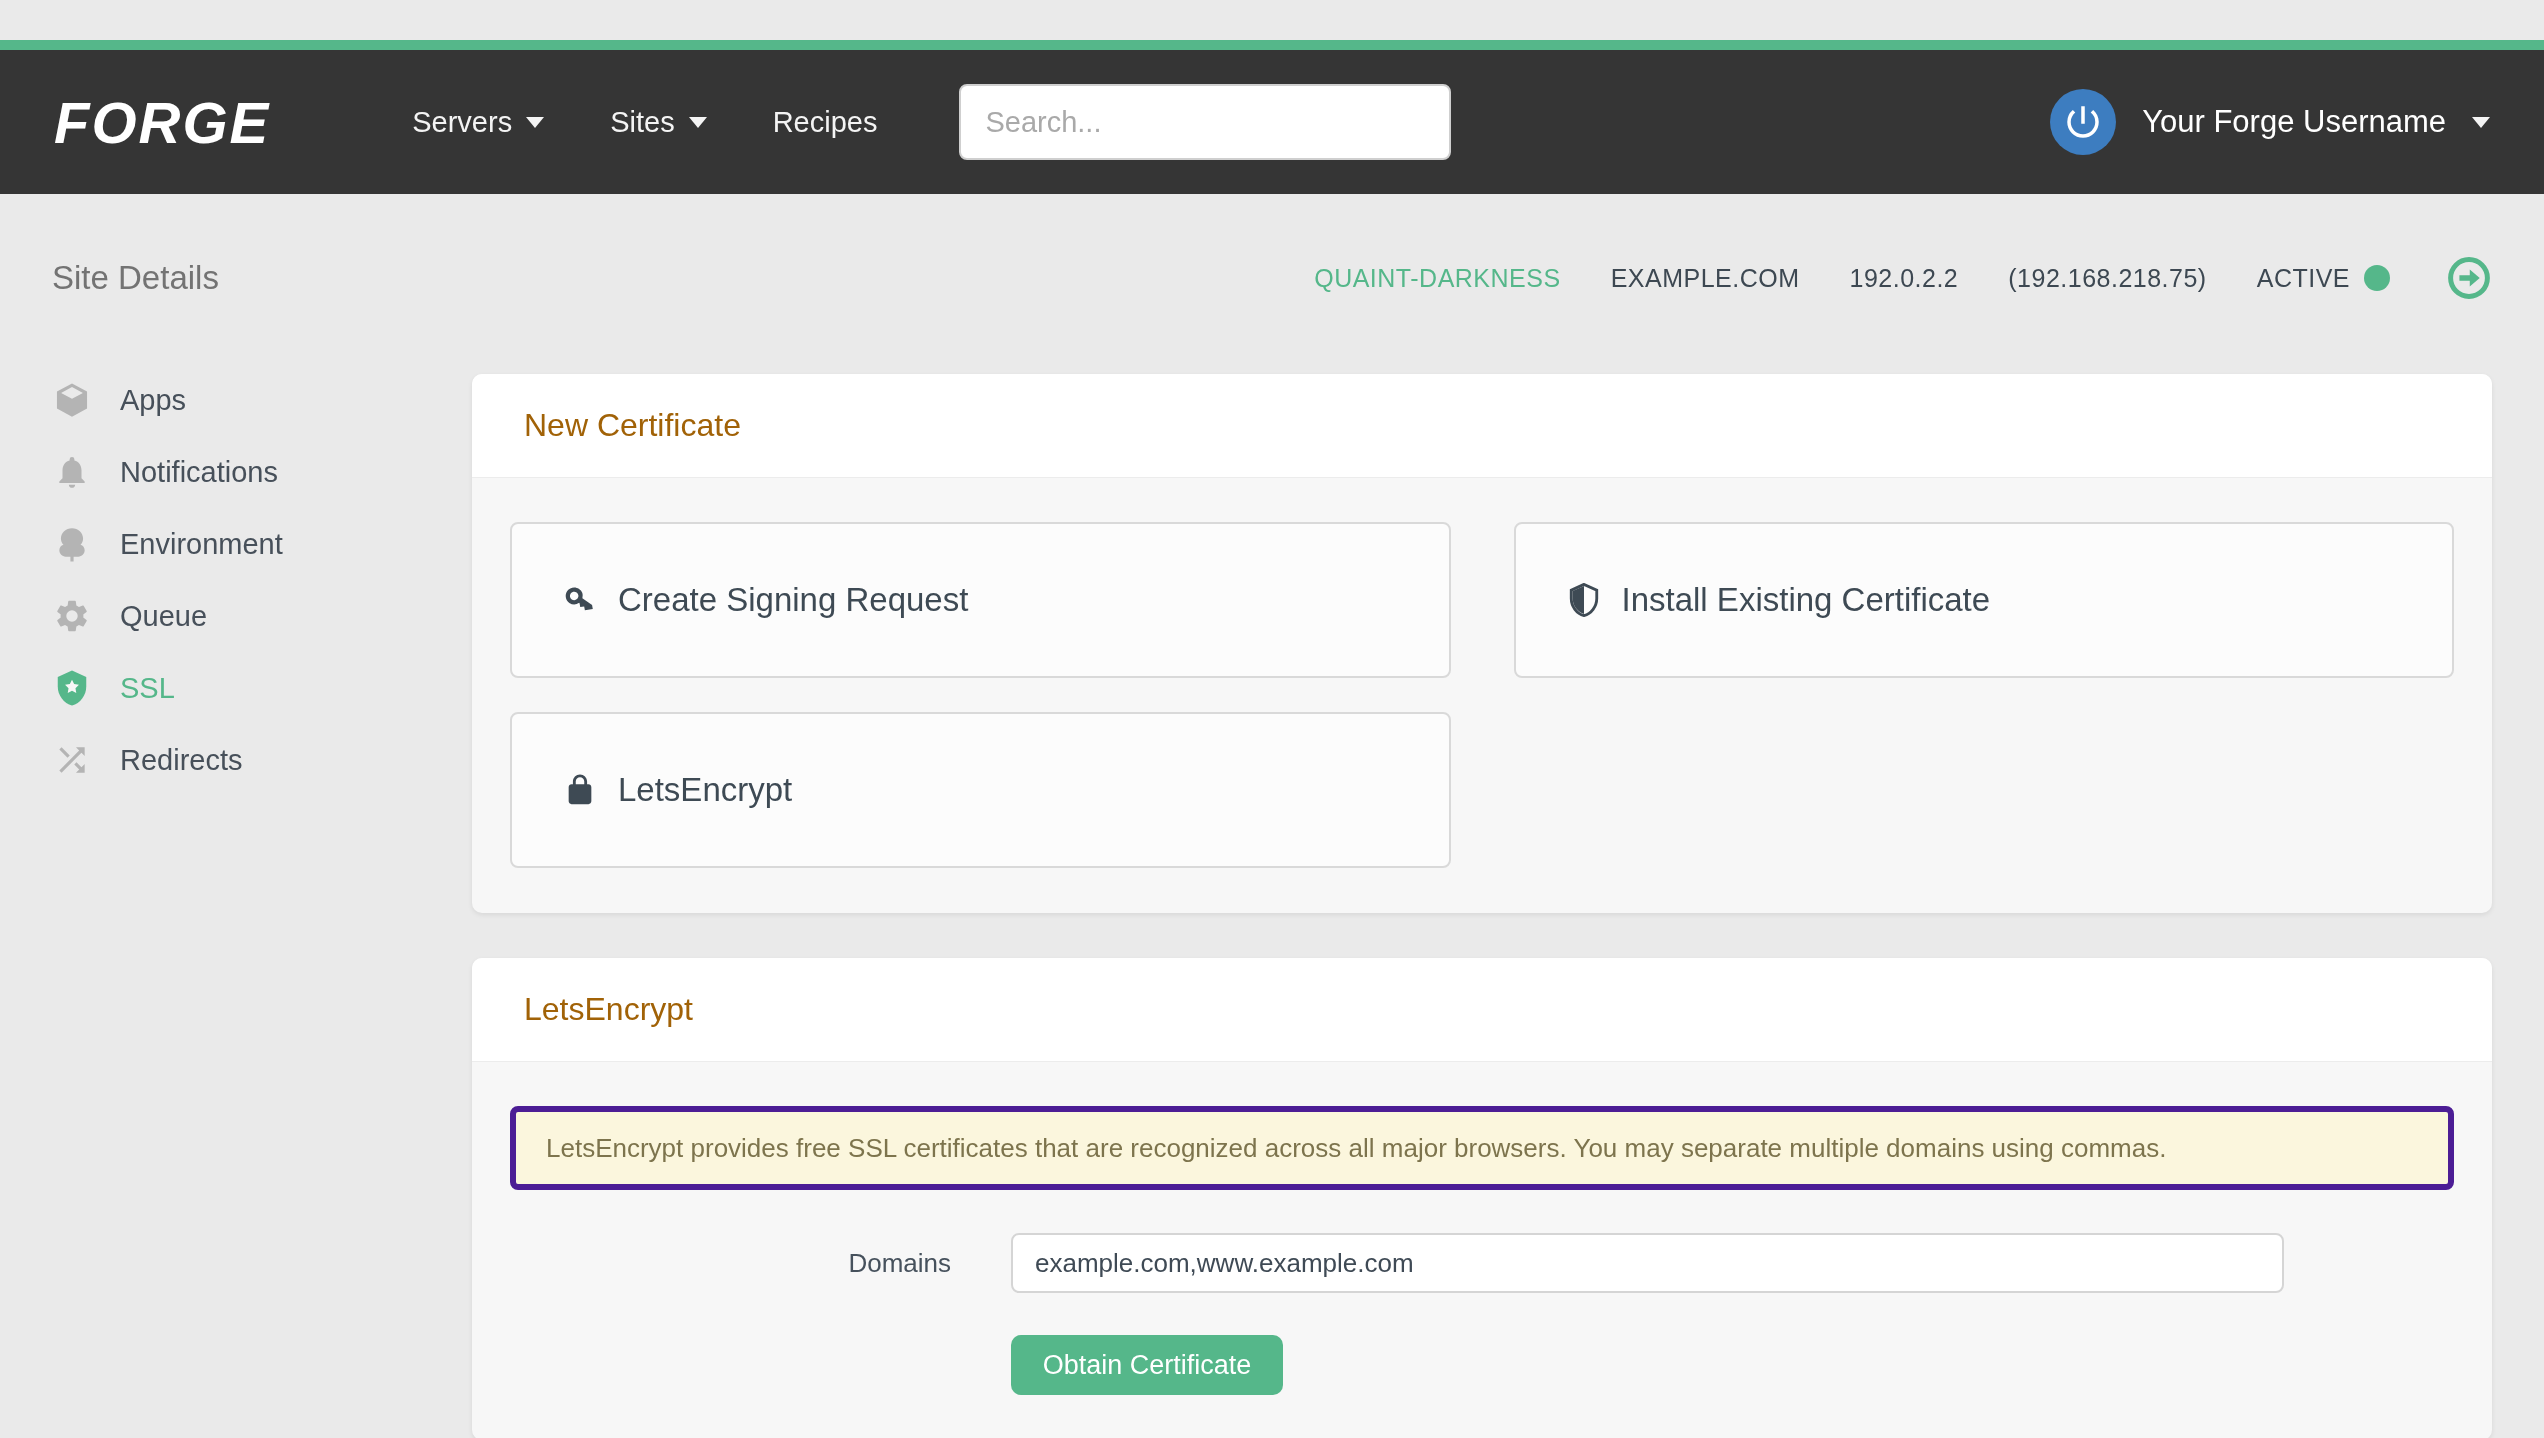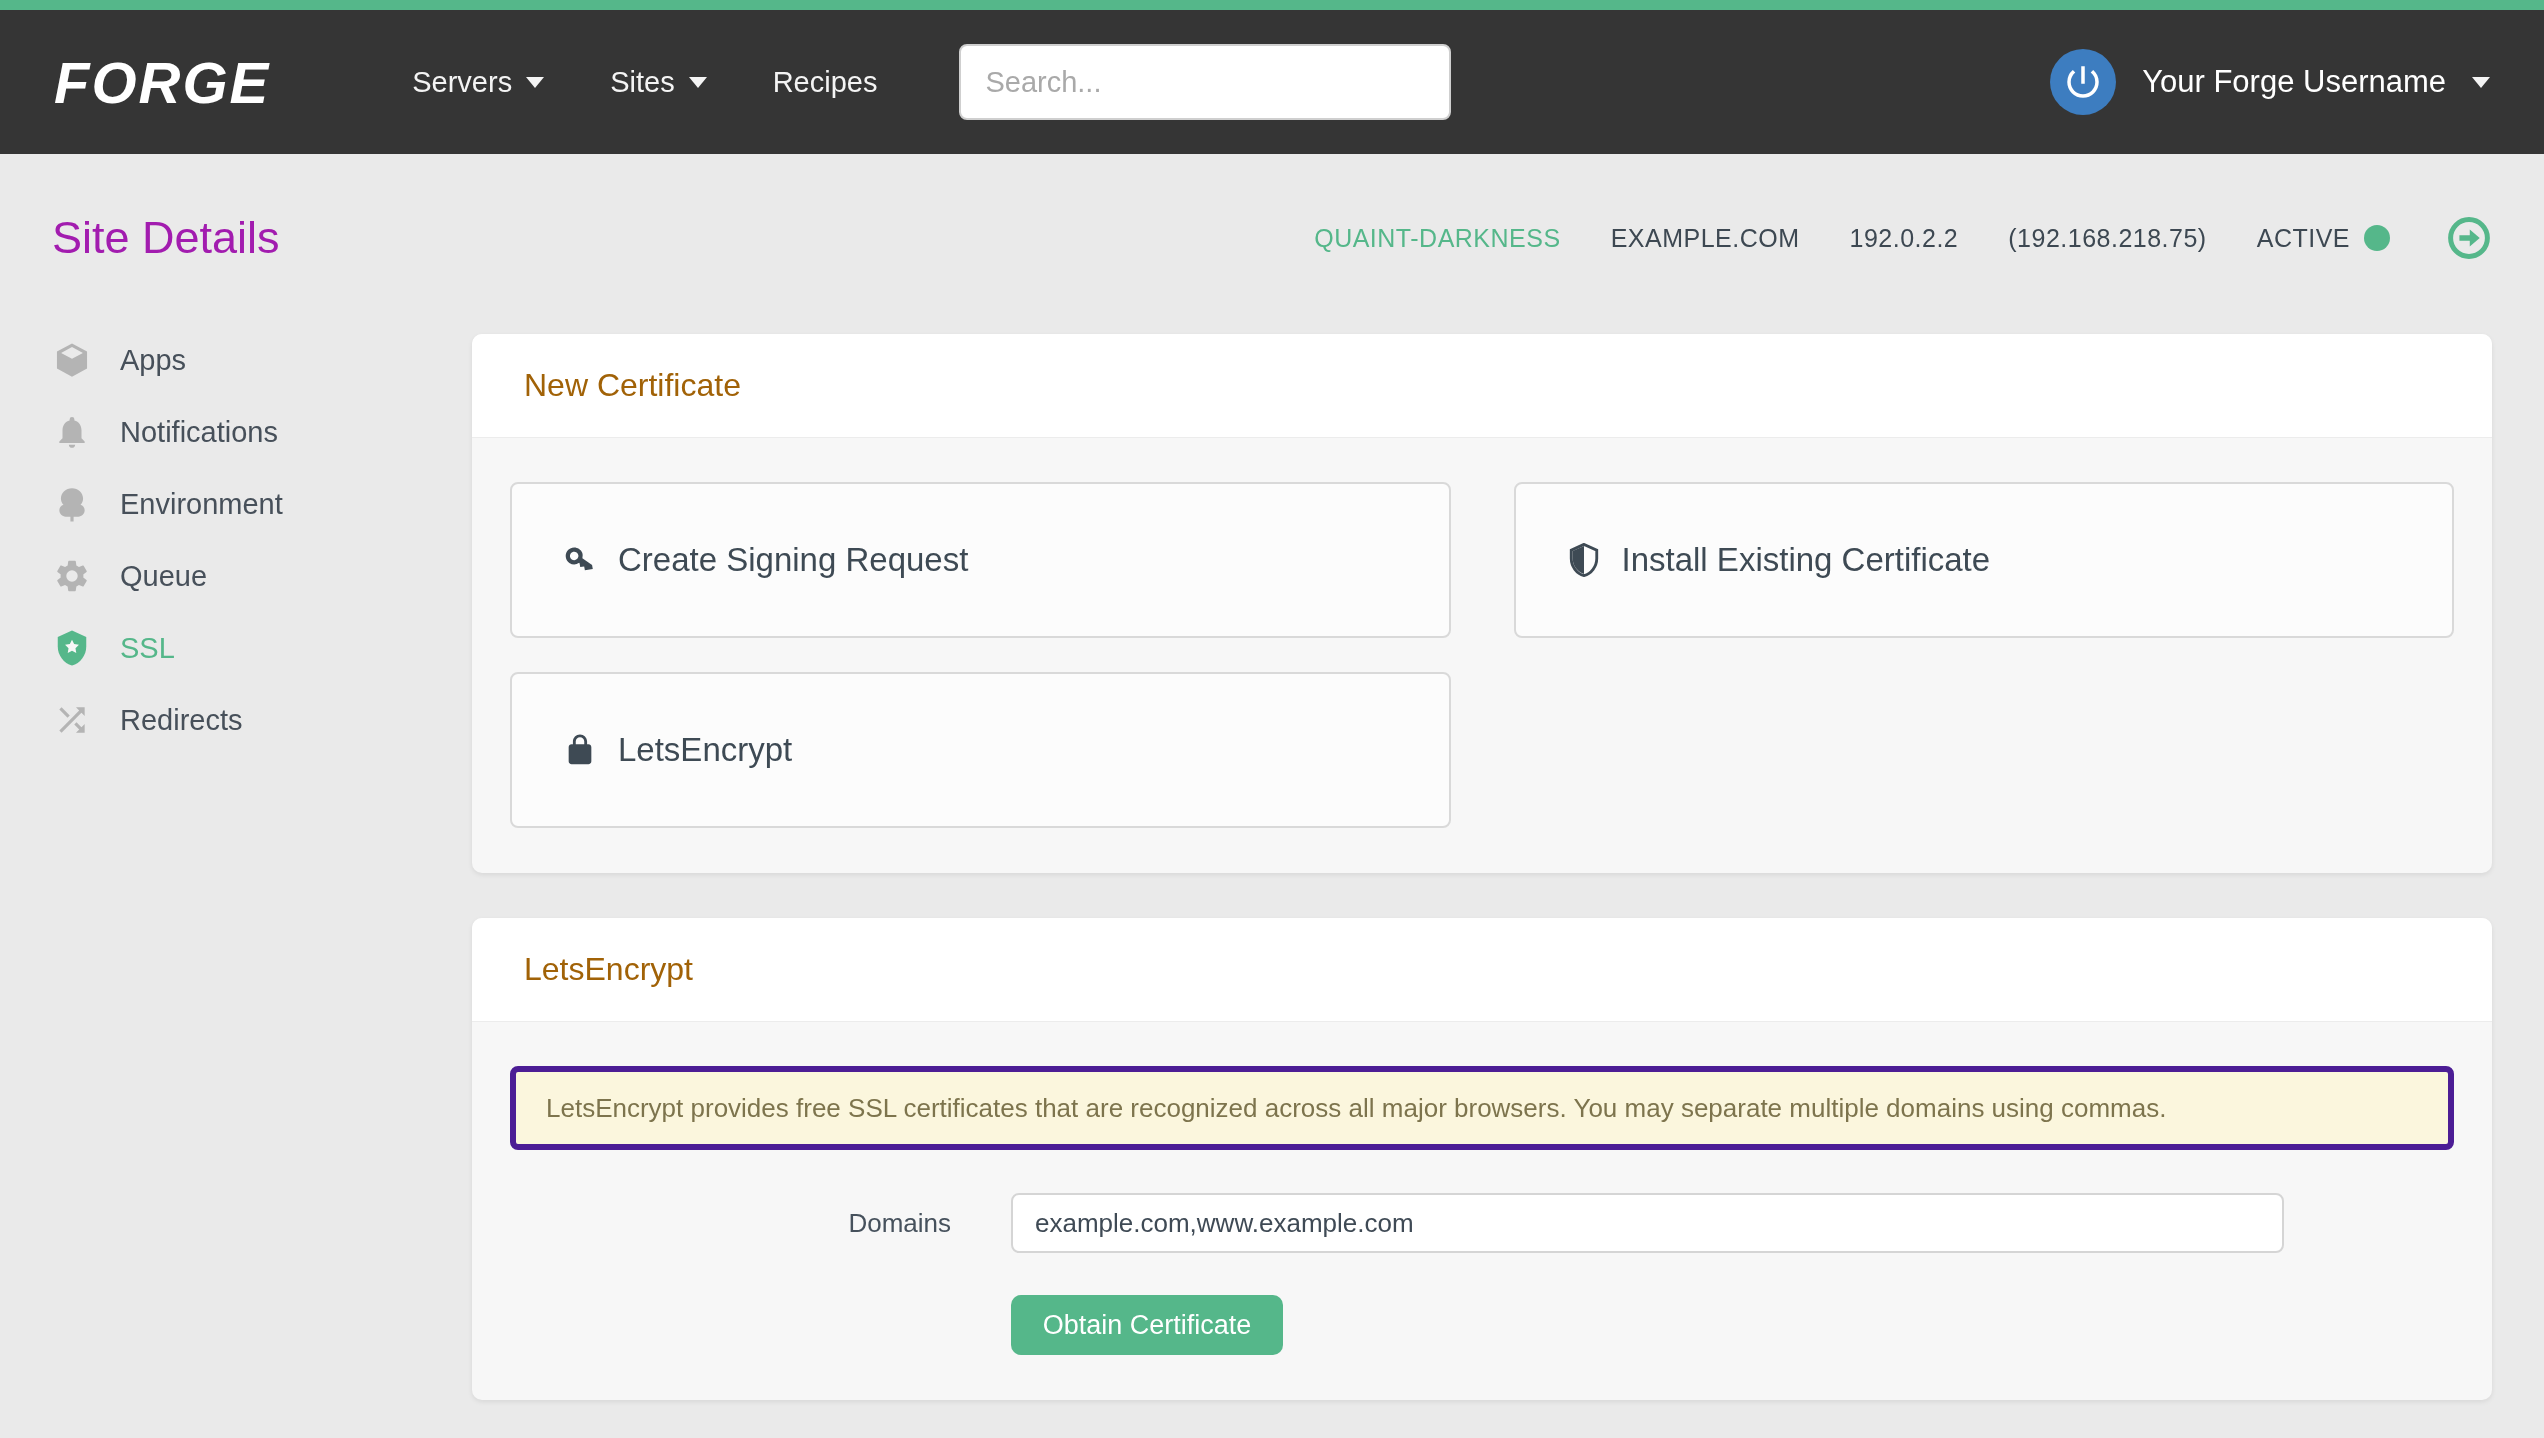--- a/index.html
+++ b/index.html
@@ -5,21 +5,21 @@
   * { margin: 0; padding: 0; box-sizing: border-box; }
   html, body { width: 2544px; }
   body {
     font-family: "Liberation Sans", sans-serif;
     background: #eaeaea;
     color: #414e58;
     width: 2544px;
     height: 1438px;
     overflow: hidden;
   }
-  .app { width: 2544px; height: 1219px; background: #eaeaea; }
+  .app { width: 2544px; height: 1219px; background: #eaeaea; margin-top: 40px; }
 
   
   .top-strip { height: 10px; background: #55b78a; }
   .navbar {
     height: 144px;
     background: #353535;
     display: flex;
     align-items: center;
     padding: 0 54px;
   }
@@ -53,21 +53,21 @@
     background: #3d7dc0; display: flex; align-items: center; justify-content: center;
   }
   .avatar svg { width: 42px; height: 42px; }
   .user-name { color: #ffffff; font-size: 31px; }
 
   
   .page { padding: 0 52px; }
   .page-header {
     height: 168px; display: flex; align-items: center; justify-content: space-between;
   }
-  .page-title { font-size: 45px; font-weight: 400; color: #a21caf; }
+  .page-title { font-size: 33px; font-weight: 400; color: #737373; }
   .breadcrumb { display: flex; align-items: center; gap: 50px; font-size: 25px; letter-spacing: 0.5px; }
   .crumb { color: #3d4852; }
   .crumb-link { color: #55b78a; cursor: pointer; }
   .crumb-status { display: flex; align-items: center; gap: 14px; }
   .status-dot { width: 26px; height: 26px; border-radius: 50%; background: #55b78a; }
   .goto-icon { width: 46px; height: 46px; margin-left: 6px; cursor: pointer; }
 
   
   .content-row { display: flex; align-items: flex-start; }
   .sidebar { width: 420px; padding-top: 2px; }

